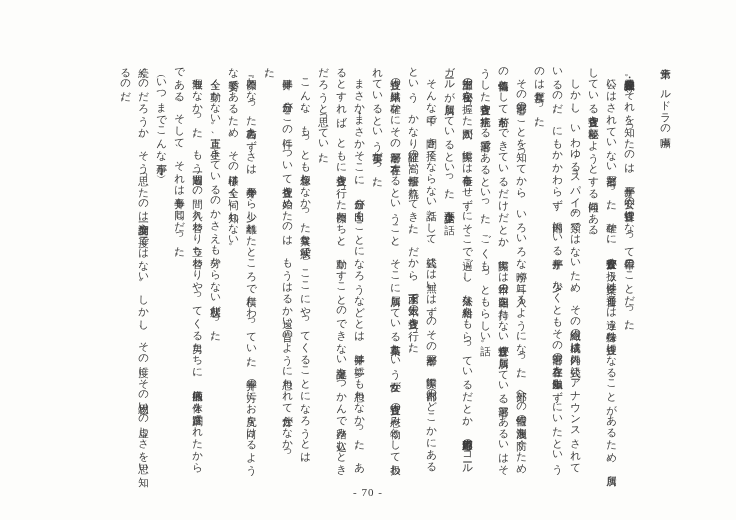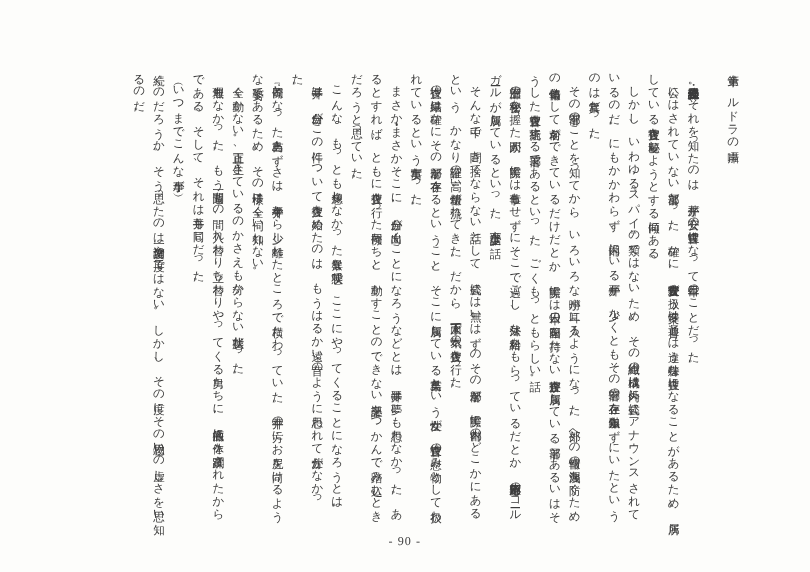--- a/index.html
+++ b/index.html
@@ -66,14 +66,14 @@
     <p>捜査の結果は確かにその部署が存在するということ、そこに所属している吉島某という女性が、捜査官の慰み物として扱われているという事実だった。</p>
     <p>まさか・・・まさかそこに、自分が出向くことになろうなどとは、平井は夢にも思わなかった。あるとすれば、ともに捜査を行った同僚たちと、動かすことのできない証拠をつかんで踏み込むときだろうと思っていた。</p>
     <p>こんな、もっとも想像しなかった異常な状態で、ここにやってくることになろうとは。</p>
     <p>平井は、自分がこの件について捜査を始めたのは、もうはるか遠い昔のように思われて仕方がなかった。</p>
     <p>『同僚』となった吉島あずさは、今平井から少し離れたところで横たわっていた。平井の方にお尻を向けるような姿勢であるため、その様子は全く伺い知れない。</p>
     <p>全く動かない。正直、生きているのかさえも分からない状態だった。</p>
     <p>無理もなかった。もう一週間もの間、入れ替わり立ち替わりやってくる男たちに、徹底的に体を蹂躙されたからである。そして、それは平井も同じだった。</p>
     <p>（いつまでこんな事が・・・）</p>
     <p class="no-indent">続くのだろうか。そう思ったのは勿論一度や二度ではない。しかし、その度にその物思いの虚しさを思い知るのだ。</p>
   </div>
-  <div class="page-number">- 90 -</div>
+  <div class="page-number">- 70 -</div>
 </div>
 
 </body></html>

